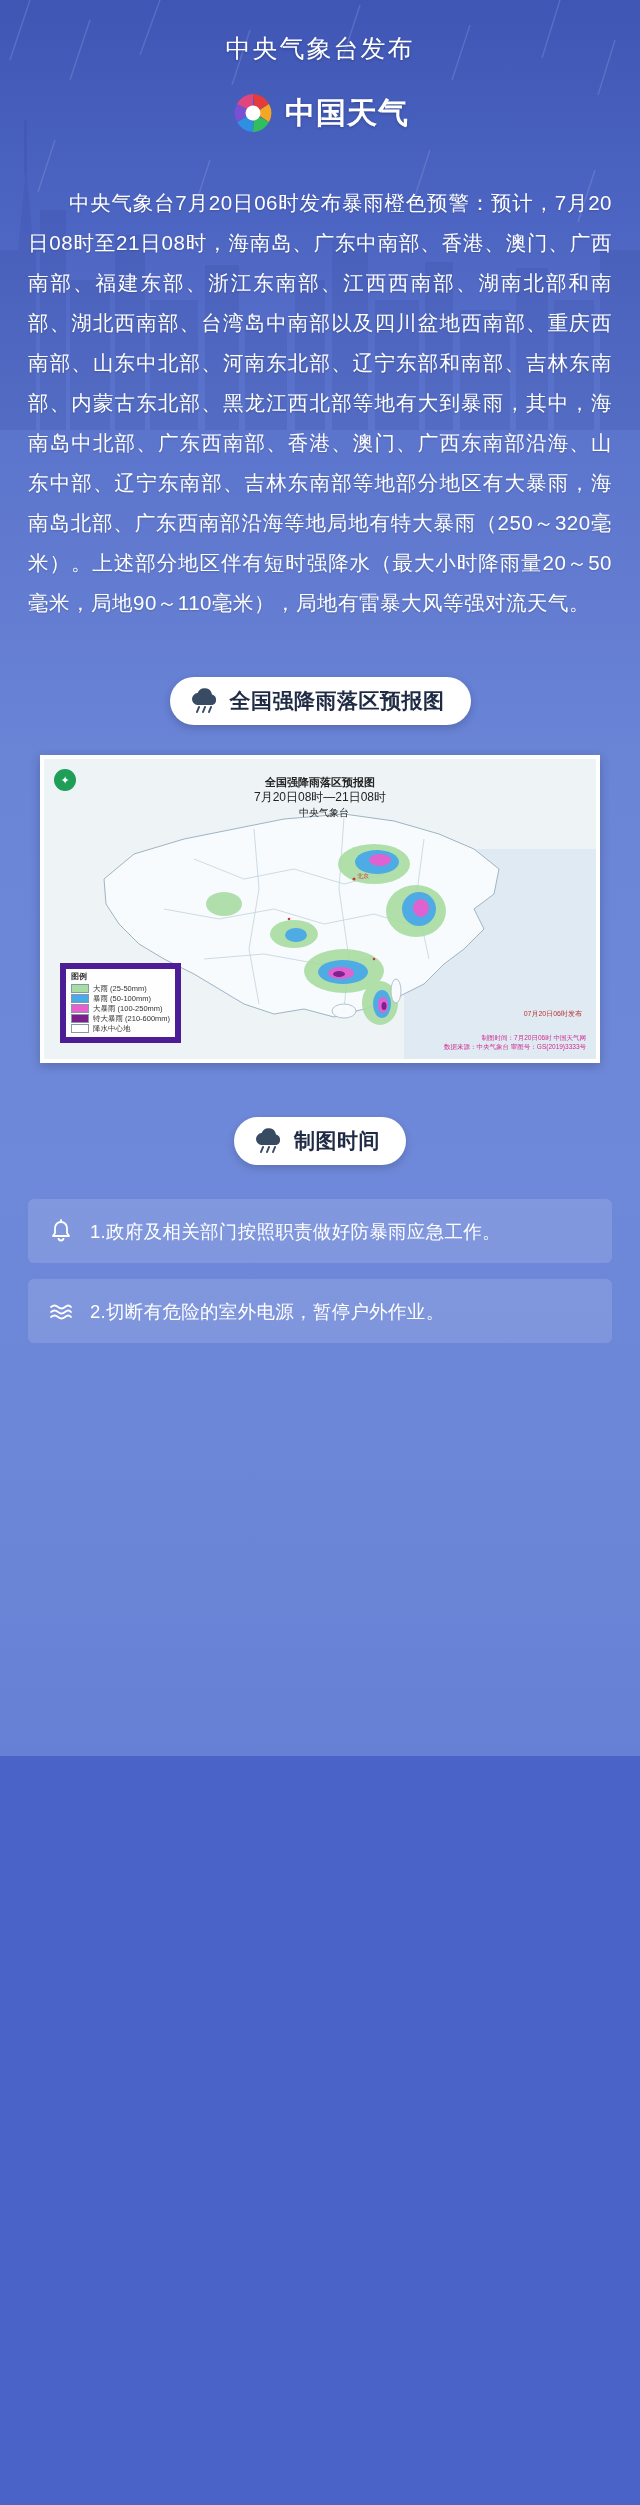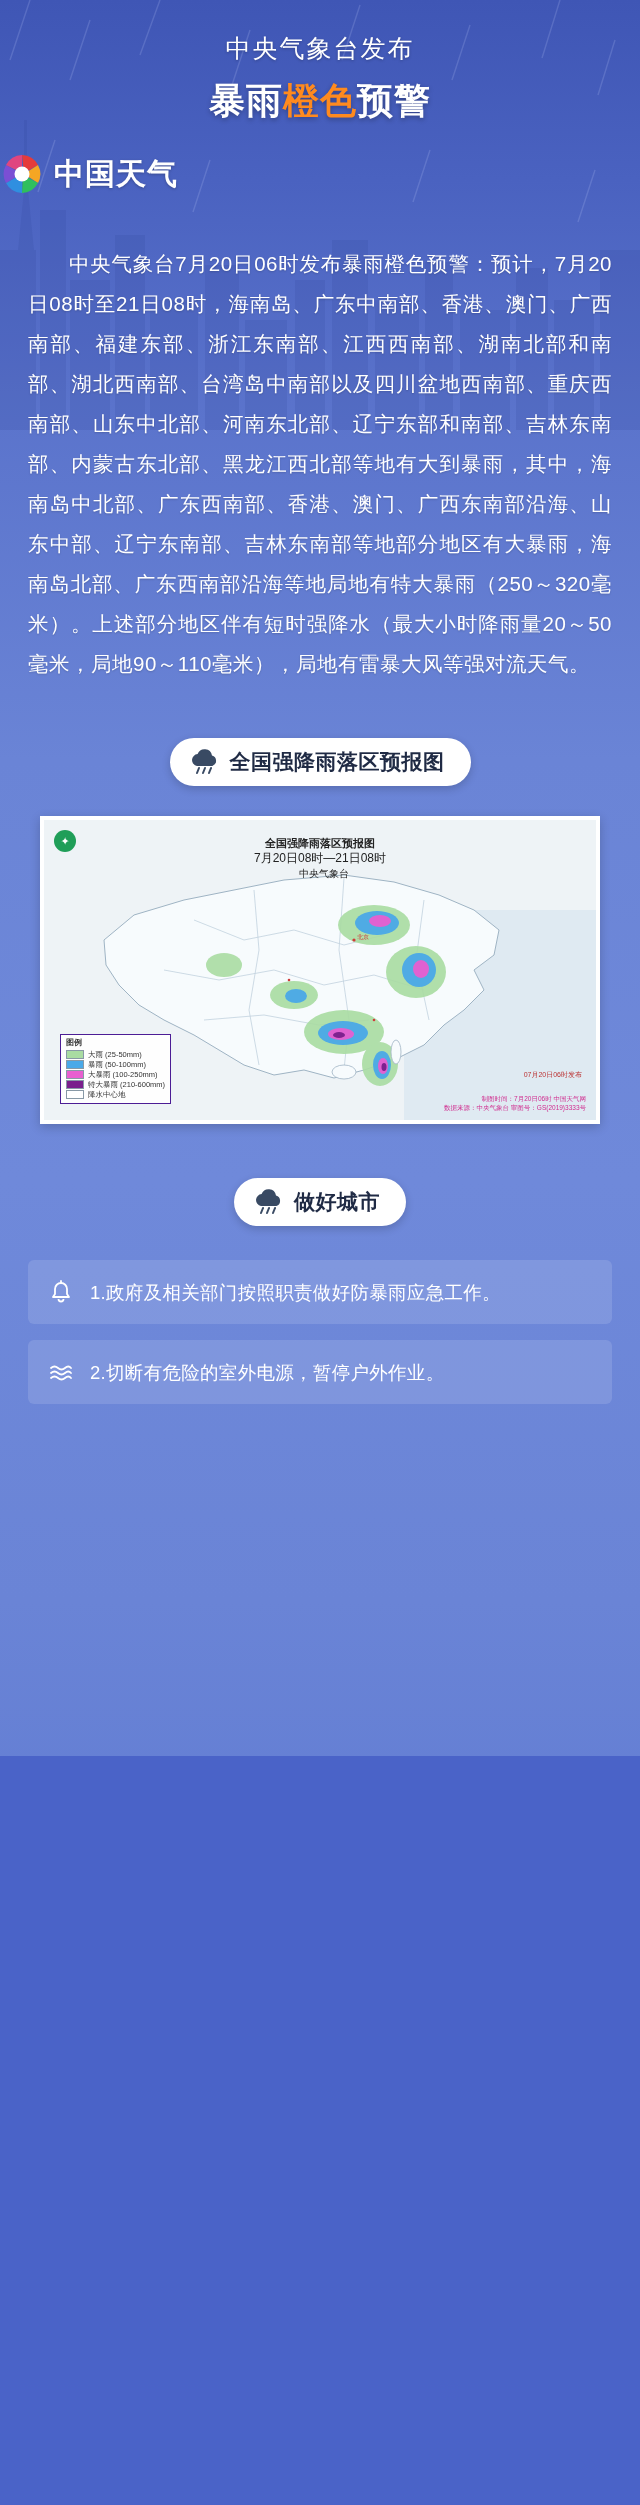--- a/index.html
+++ b/index.html
@@ -59,20 +59,21 @@
     font-weight: 700;
     color: #ffffff;
     letter-spacing: 1px;
     text-shadow: 0 2px 5px rgba(0,0,0,.3);
   }
   .hdr-line2 .orange { color: #ff8a1e; }
   
   .brand {
     margin-top: 26px;
     display: flex;
+    justify-content: center;
     align-items: center;
     gap: 10px;
   }
   .brand-logo {
     width: 44px; height: 44px;
     position: relative;
   }
   .brand-name {
     color: #ffffff;
     font-size: 30px;
@@ -146,21 +147,21 @@
     border-radius: 50%;
     background: #1f9e58;
     color:#fff;
     font-size: 11px;
     display: flex; align-items: center; justify-content: center;
   }
   .legend {
     position: absolute;
     left: 16px; bottom: 16px;
     background: rgba(255,255,255,.9);
-    border: 1px solid #4c1d95;
+    border: 6px solid #4c1d95;
     padding: 3px 5px;
     font-size: 7.5px;
     color: #333;
     line-height: 10px;
   }
   .legend-title { font-weight: 700; margin-bottom: 2px; font-size: 8px; }
   .legend-row { display: flex; gap: 4px; }
   .sw { width: 16px; height: 7px; display: inline-block; border: 1px solid #8899a6; }
   .map-foot {
     position: absolute;
@@ -241,21 +242,20 @@
       <line x1="615" y1="40" x2="598" y2="95"></line>
       <line x1="55" y1="140" x2="38" y2="192"></line>
       <line x1="210" y1="160" x2="193" y2="212"></line>
       <line x1="430" y1="150" x2="413" y2="202"></line>
       <line x1="595" y1="170" x2="578" y2="222"></line>
     </g>
   </svg>
 
   <div class="hdr">
     <div class="hdr-line1">中央气象台发布</div>
-    <div class="hdr-line2"><span>暴雨</span><span class="orange">橙色</span><span>预警</span></div>
 
     <div class="brand">
       <span class="brand-logo">
         <svg viewBox="0 0 44 44" width="44" height="44">
           <circle cx="22" cy="22" r="19" fill="none" stroke="#ffffff" stroke-width="0"></circle>
           <path d="M22 3 A19 19 0 0 1 38 13 L24 21 Z" fill="#e53b3b"></path>
           <path d="M38 13 A19 19 0 0 1 38 31 L24 22 Z" fill="#f5a623"></path>
           <path d="M38 31 A19 19 0 0 1 22 41 L23 23 Z" fill="#2fbf5e"></path>
           <path d="M22 41 A19 19 0 0 1 6 31 L22 22 Z" fill="#2f8fe0"></path>
           <path d="M6 31 A19 19 0 0 1 6 13 L21 22 Z" fill="#7b4fd4"></path>
@@ -387,21 +387,21 @@
   <div class="pill-wrap">
     <div class="pill">
       <span class="cloud-icon">
         <svg viewBox="0 0 34 26" width="34" height="26">
           <path d="M9 17 a6 6 0 0 1 .6-11.9 A7.5 7.5 0 0 1 24 6.5 a5.5 5.5 0 0 1 .4 10.5 Z" fill="#394a63"></path>
           <line x1="11" y1="19" x2="9" y2="24" stroke="#394a63" stroke-width="2" stroke-linecap="round"></line>
           <line x1="17" y1="19" x2="15" y2="24" stroke="#394a63" stroke-width="2" stroke-linecap="round"></line>
           <line x1="23" y1="19" x2="21" y2="24" stroke="#394a63" stroke-width="2" stroke-linecap="round"></line>
         </svg>
       </span>
-      <span class="pill-label">做好城市</span>
+      <span class="pill-label">制图时间</span>
     </div>
   </div>
 
   <div class="guide-list">
 
     <div class="guide-item">
       <span class="guide-icon">
         <svg viewBox="0 0 30 30" width="30" height="30">
           <path d="M15 5 a6 6 0 0 1 6 6 v5 l2 3 h-16 l2-3 v-5 a6 6 0 0 1 6-6 z" fill="none" stroke="#ffffff" stroke-width="1.8" stroke-linejoin="round"></path>
           <path d="M12.5 21 a2.5 2.5 0 0 0 5 0" fill="none" stroke="#ffffff" stroke-width="1.8"></path>

